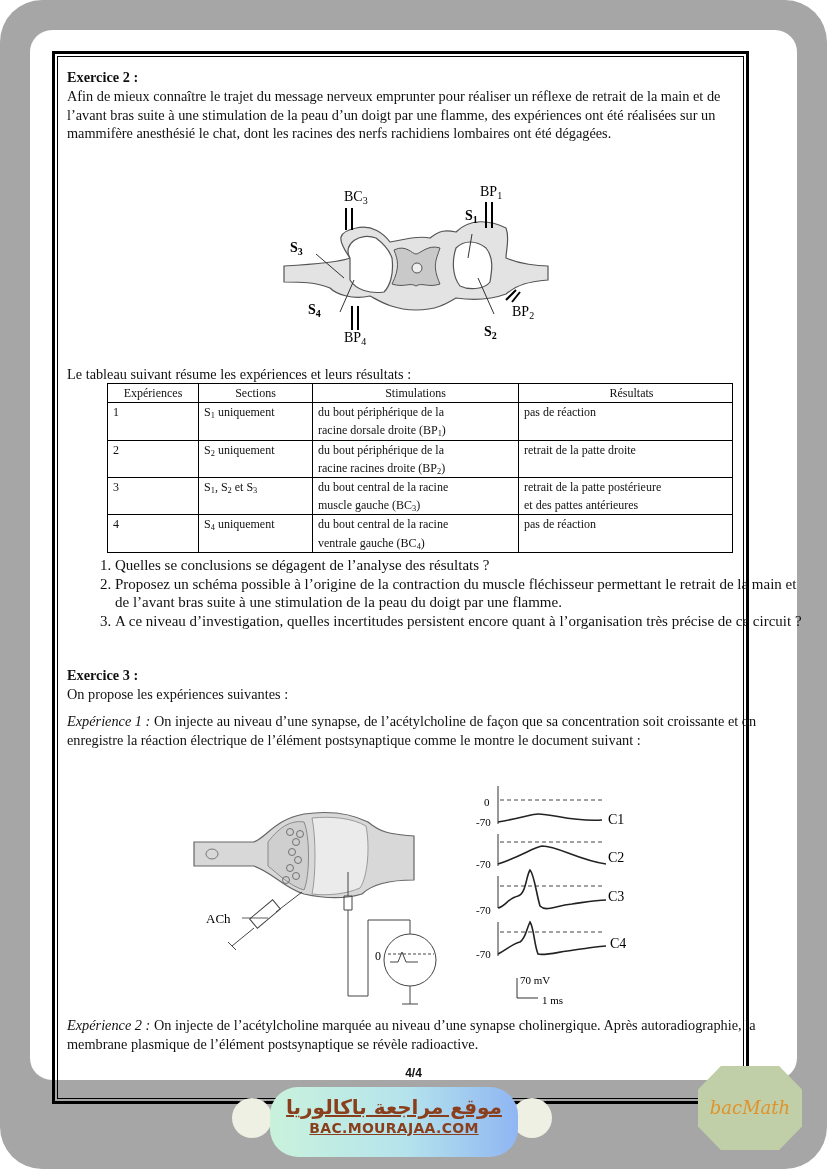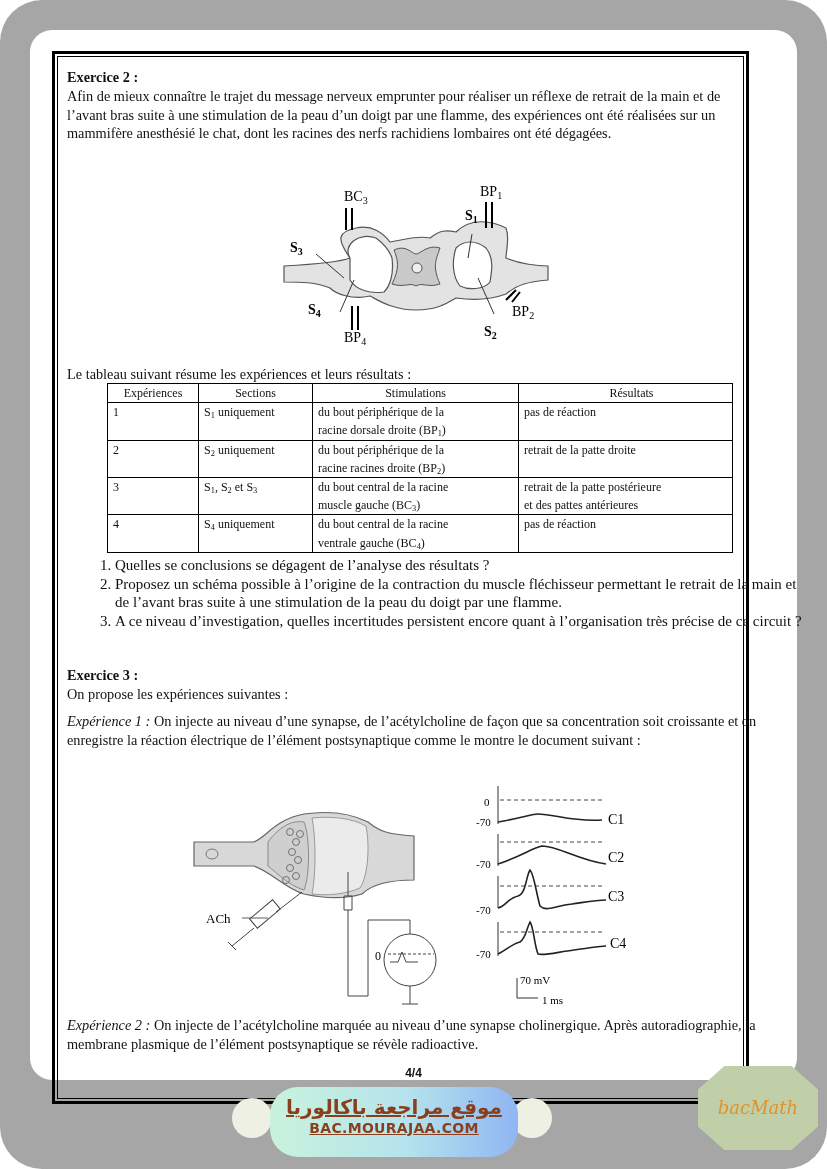--- a/index.html
+++ b/index.html
@@ -13,21 +13,21 @@
   .p { position:absolute; left:67px; width:690px; font-size:14.3px; line-height:18.6px; }
   table.res { position:absolute; left:107px; top:383px; border-collapse:collapse; font-size:12px; line-height:18.2px; }
   table.res td, table.res th { border:1px solid #000; padding:0 5px; vertical-align:top; font-weight:normal; text-align:left; }
   table.res th { text-align:center; }
   ol.q { position:absolute; left:67px; top:556px; width:690px; margin:0; padding-left:48px; font-size:15px; line-height:18.6px; }
   ol.q li { padding-left:0; }
   .banner { position:absolute; left:270px; top:1087px; width:248px; height:70px; border-radius:28px; background:linear-gradient(90deg,#c9f2dc 0%,#b5e3ec 55%,#8fb6f3 100%); text-align:center; font-family:"DejaVu Sans", sans-serif; color:#8a3e1c; font-weight:bold; }
   .banner .ar { display:block; margin-top:8px; font-size:20px; text-decoration:underline; }
   .banner .url { display:block; margin-top:1px; font-size:14px; text-decoration:underline; letter-spacing:0.3px; }
   .logo-circle { position:absolute; width:40px; height:40px; border-radius:50%; background:#eef0e4; }
-  .bacmath { position:absolute; left:698px; top:1066px; width:120px; height:84px; background:#c1cfa8; clip-path:polygon(22% 0,78% 0,100% 28%,100% 72%,78% 100%,22% 100%,0 72%,0 28%); text-align:center; font-family:"DejaVu Serif", serif; font-style:italic; color:#e0932a; font-size:18px; line-height:84px; }
+  .bacmath { position:absolute; left:698px; top:1066px; width:104px; height:84px; background:#c1cfa8; clip-path:polygon(22% 0,78% 0,100% 28%,100% 72%,78% 100%,22% 100%,0 72%,0 28%); text-align:center; font-family:"DejaVu Serif", serif; font-style:italic; color:#e0932a; font-size:18px; line-height:84px; }
   .pageno { position:absolute; left:0; width:827px; top:1066px; text-align:center; font-family:"Liberation Sans", sans-serif; font-weight:bold; font-size:12px; }
   sub { font-size:70%; vertical-align:-2px; line-height:0; }
 </style>
 </head>
 <body>
 
 <div class="frame"></div>
 <div class="panel"></div>
 <div class="outer-border"></div>
 <div class="inner-border"></div>

